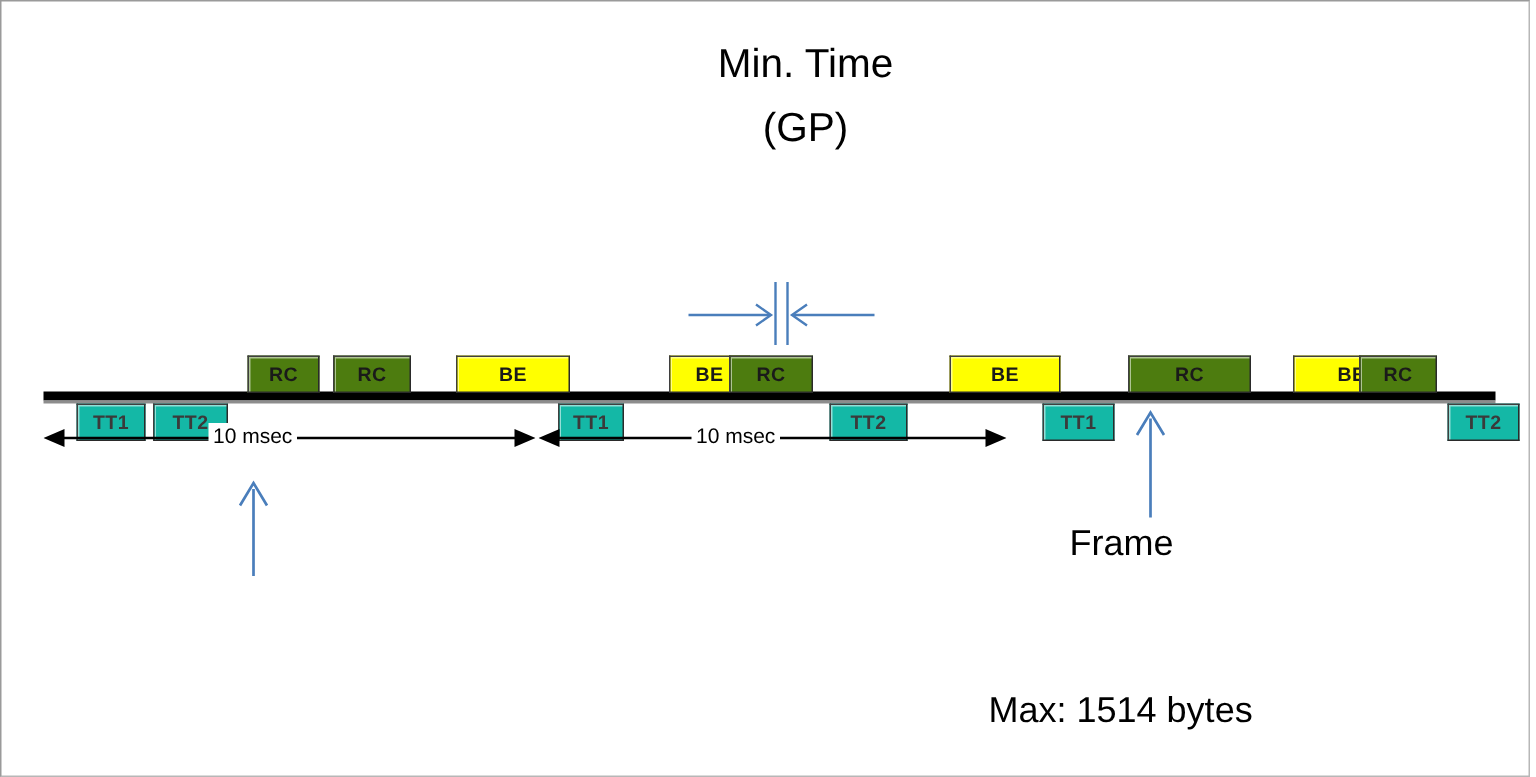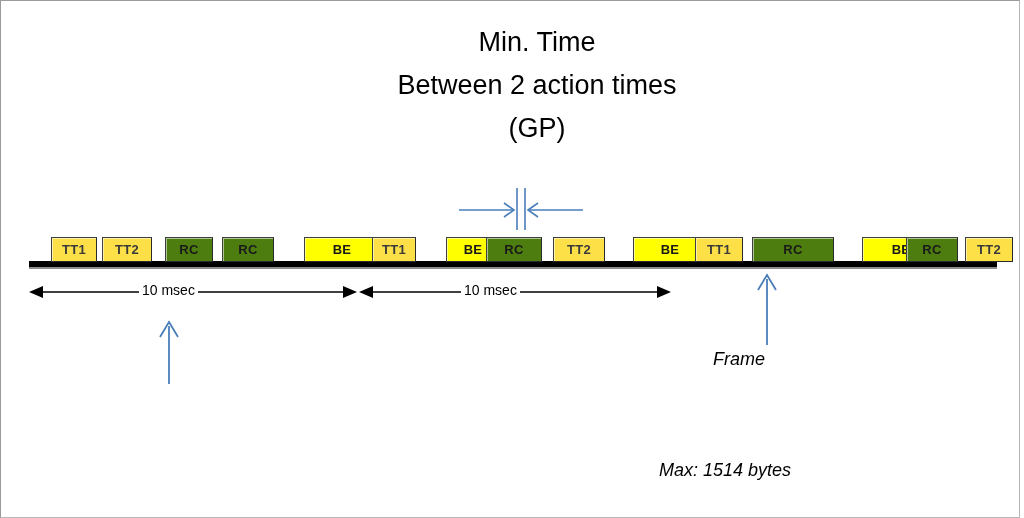--- a/index.html
+++ b/index.html
@@ -85,21 +85,21 @@
     border-bottom-color: #2a2a2a;
     display: flex;
     align-items: center;
     justify-content: center;
     font-size: 13px;
     font-weight: bold;
     color: #1a1a1a;
     letter-spacing: 0.3px;
     box-shadow: inset 1px 1px 0 rgba(255,255,255,0.55);
   }
-  .blk.tt { background: #fde047; color: #3a3a3a; }
+  .blk.tt { background: #14b8a6; color: #3a3a3a; margin-top: 32px; }
   .blk.rc { background: #4d7c0f; }
   .blk.be { background: #ffff00; margin-left: 21px; }
 
   
   #measures {
     position: absolute;
     left: 28px;
     top: 278px;
     width: 968px;
     height: 34px;
@@ -116,38 +116,36 @@
     white-space: nowrap;
   }
 
   
   .callout-arrow { position: absolute; }
   .callout-arrow svg { display: block; }
 
   
   .caption {
     position: absolute;
-    font-size: 18px;
+    font-size: 24px;
     color: #000000;
     white-space: nowrap;
-    font-style: italic;
   }
   #caption-base-period { left: 68px; top: 392px; }
   #caption-frame { left: 712px; top: 348px; }
   #caption-min { left: 658px; top: 415px; }
   #caption-max { left: 658px; top: 459px; }
 </style>
 </head>
 <body>
 
 <div id="canvas">
 
   <div class="title-block">
     <div class="title-line">Min. Time</div>
-    <div class="title-line">Between 2 action times</div>
     <div class="title-line">(GP)</div>
   </div>
 
   <div class="gap-marker">
     <svg width="140" height="48" viewBox="0 0 140 48">
       <g stroke="#4a7ebb" fill="none" stroke-width="1.6">
         <line x1="8" y1="26" x2="62" y2="26"></line>
         <polyline points="53,19 63,26 53,33"></polyline>
         <line x1="132" y1="26" x2="78" y2="26"></line>
         <polyline points="87,19 77,26 87,33"></polyline>

